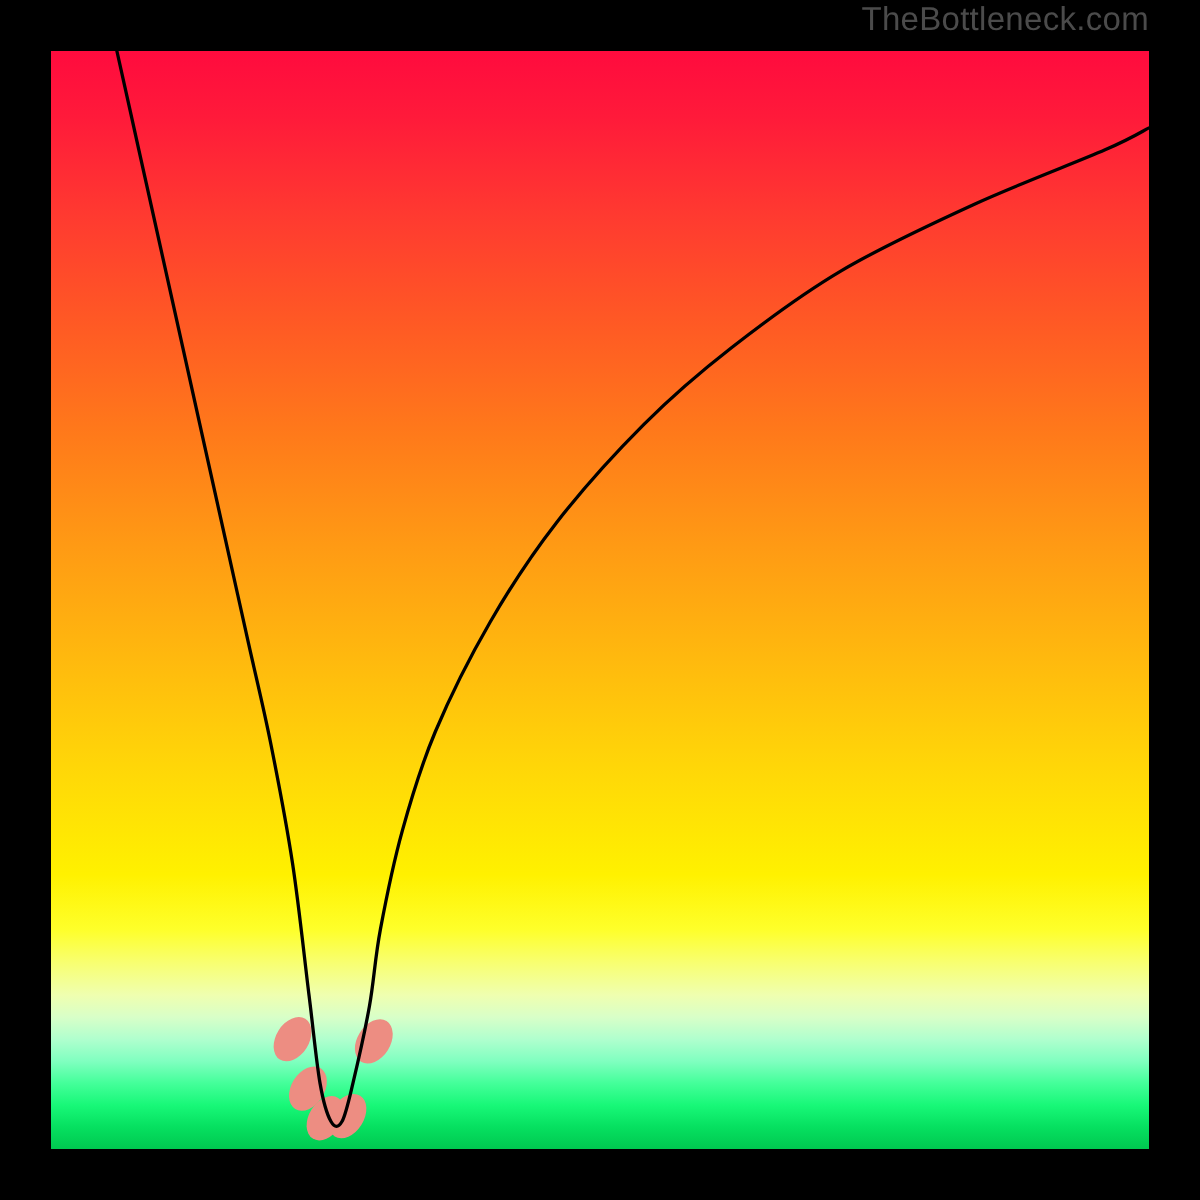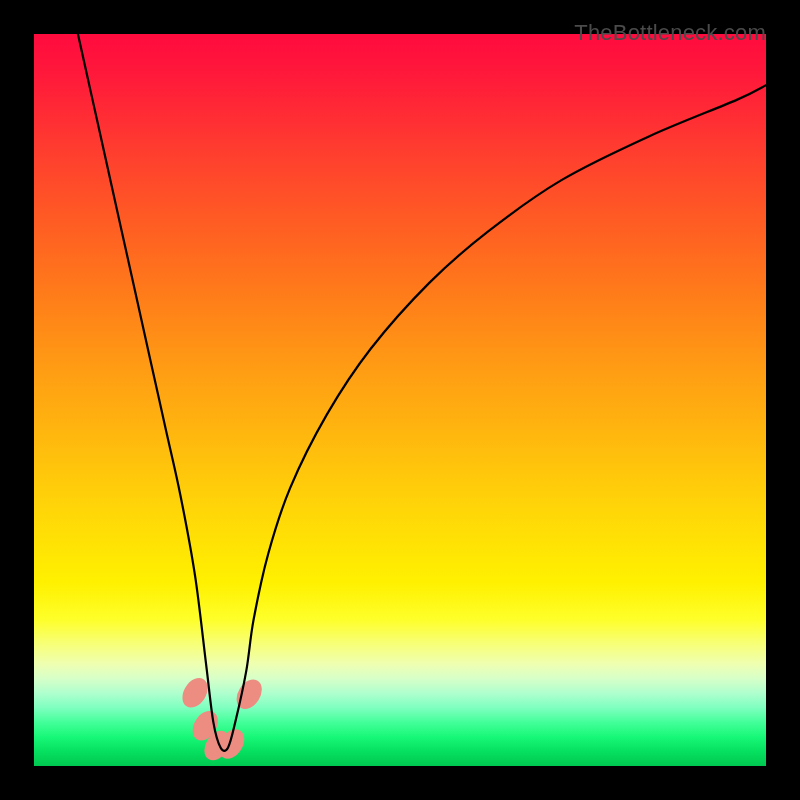--- a/index.html
+++ b/index.html
@@ -66,15 +66,15 @@
           <ellipse cx="161.04" cy="658.80" rx="11" ry="16" fill="#ed8d82" transform="rotate(32 161.04 658.80)"></ellipse>
           <ellipse cx="171.29" cy="691.74" rx="11" ry="16" fill="#ed8d82" transform="rotate(32 171.29 691.74)"></ellipse>
           <ellipse cx="183.00" cy="711.50" rx="11" ry="16" fill="#ed8d82" transform="rotate(32 183.00 711.50)"></ellipse>
           <ellipse cx="197.64" cy="710.04" rx="11" ry="16" fill="#ed8d82" transform="rotate(32 197.64 710.04)"></ellipse>
           <ellipse cx="215.21" cy="660.26" rx="11" ry="16" fill="#ed8d82" transform="rotate(32 215.21 660.26)"></ellipse>
         </g>
       <path fill="none" stroke="#000" stroke-width="2.2" stroke-linecap="round" stroke-linejoin="round" d="M 43.92 0.00 C 46.36 10.98, 53.68 43.92, 58.56 65.88 C 63.44 87.84, 68.32 109.80, 73.20 131.76 C 78.08 153.72, 82.96 175.68, 87.84 197.64 C 92.72 219.60, 97.60 241.56, 102.48 263.52 C 107.36 285.48, 112.24 307.44, 117.12 329.40 C 122.00 351.36, 126.88 373.32, 131.76 395.28 C 136.64 417.24, 141.52 436.76, 146.40 461.16 C 151.28 485.56, 156.77 513.62, 161.04 541.68 C 165.31 569.74, 168.97 605.12, 172.02 629.52 C 175.07 653.92, 176.90 674.05, 179.34 688.08 C 181.78 702.11, 184.22 709.43, 186.66 713.70 C 189.10 717.97, 191.54 717.97, 193.98 713.70 C 196.42 709.43, 198.25 700.89, 201.30 688.08 C 204.35 675.27, 209.23 653.92, 212.28 636.84 C 215.33 619.76, 215.94 605.12, 219.60 585.60 C 223.26 566.08, 228.14 541.68, 234.24 519.72 C 240.34 497.76, 246.44 477.02, 256.20 453.84 C 265.96 430.66, 279.38 403.82, 292.80 380.64 C 306.22 357.46, 319.64 336.72, 336.72 314.76 C 353.80 292.80, 375.76 268.40, 395.28 248.88 C 414.80 229.36, 431.88 214.72, 453.84 197.64 C 475.80 180.56, 500.20 162.26, 527.04 146.40 C 553.88 130.54, 585.60 115.90, 614.88 102.48 C 644.16 89.06, 683.20 74.42, 702.72 65.88 C 722.24 57.34, 727.12 53.68, 732.00 51.24"></path>
     </svg>
   </div>
 
-  <div class="watermark" style="right: 34px; top: 20px;">TheBottleneck.com</div>
+  <div class="watermark" style="right: 34px; top: 0;">TheBottleneck.com</div>
 
 </div>
 
 </body></html>

